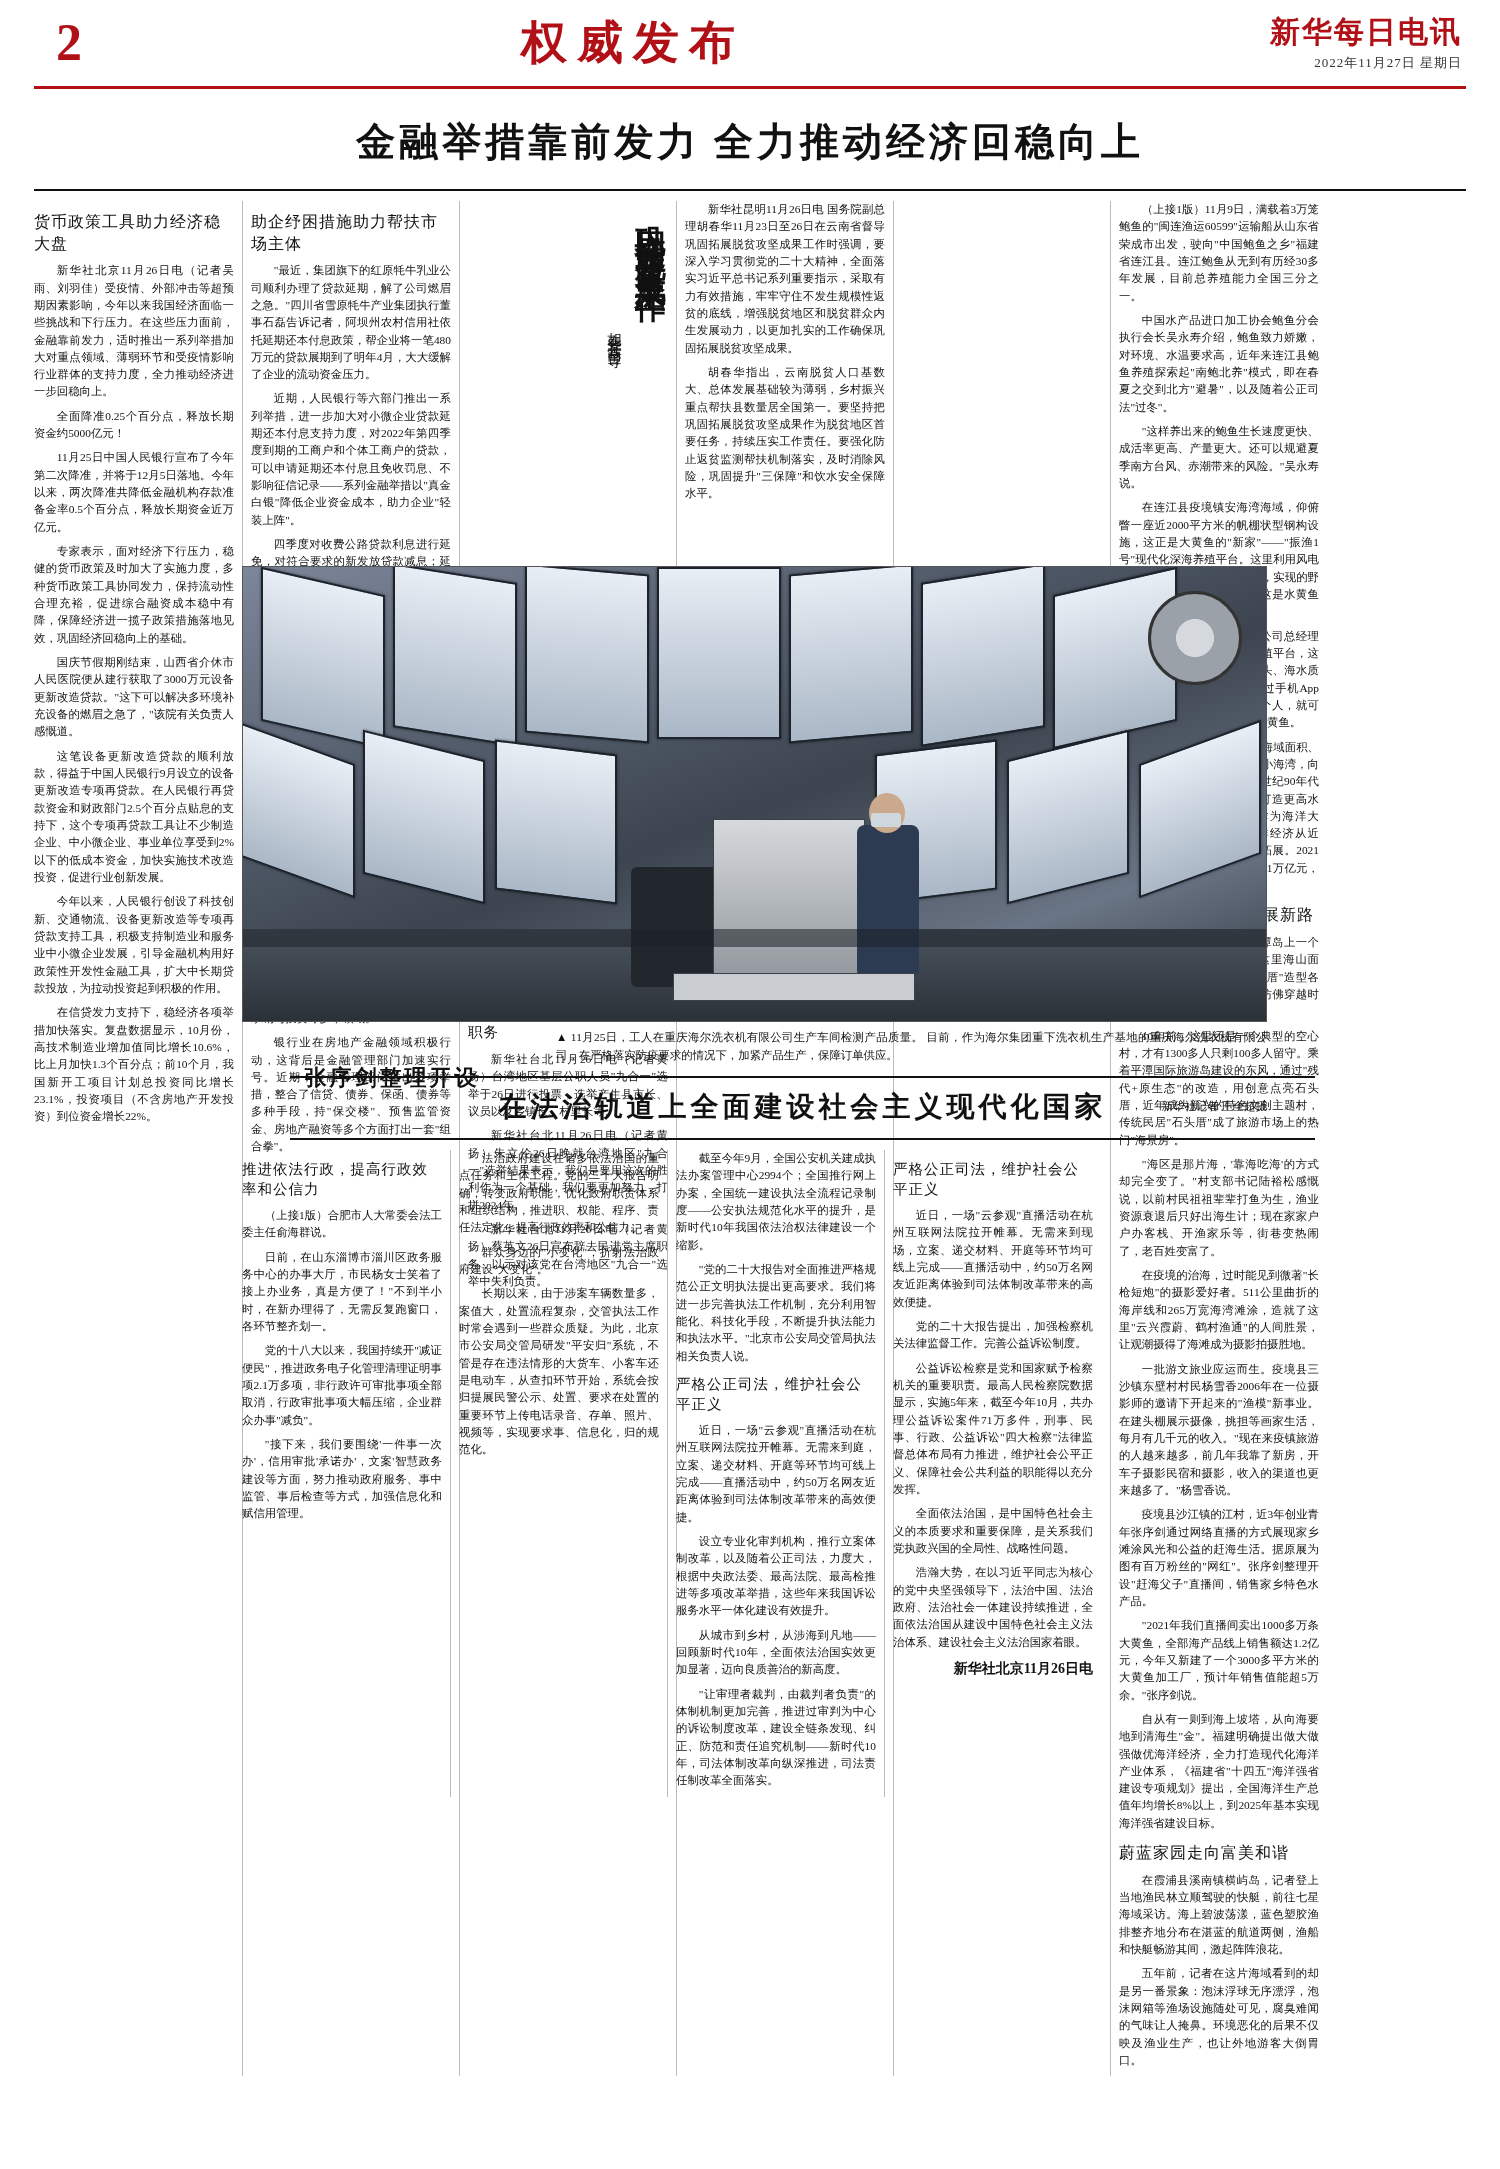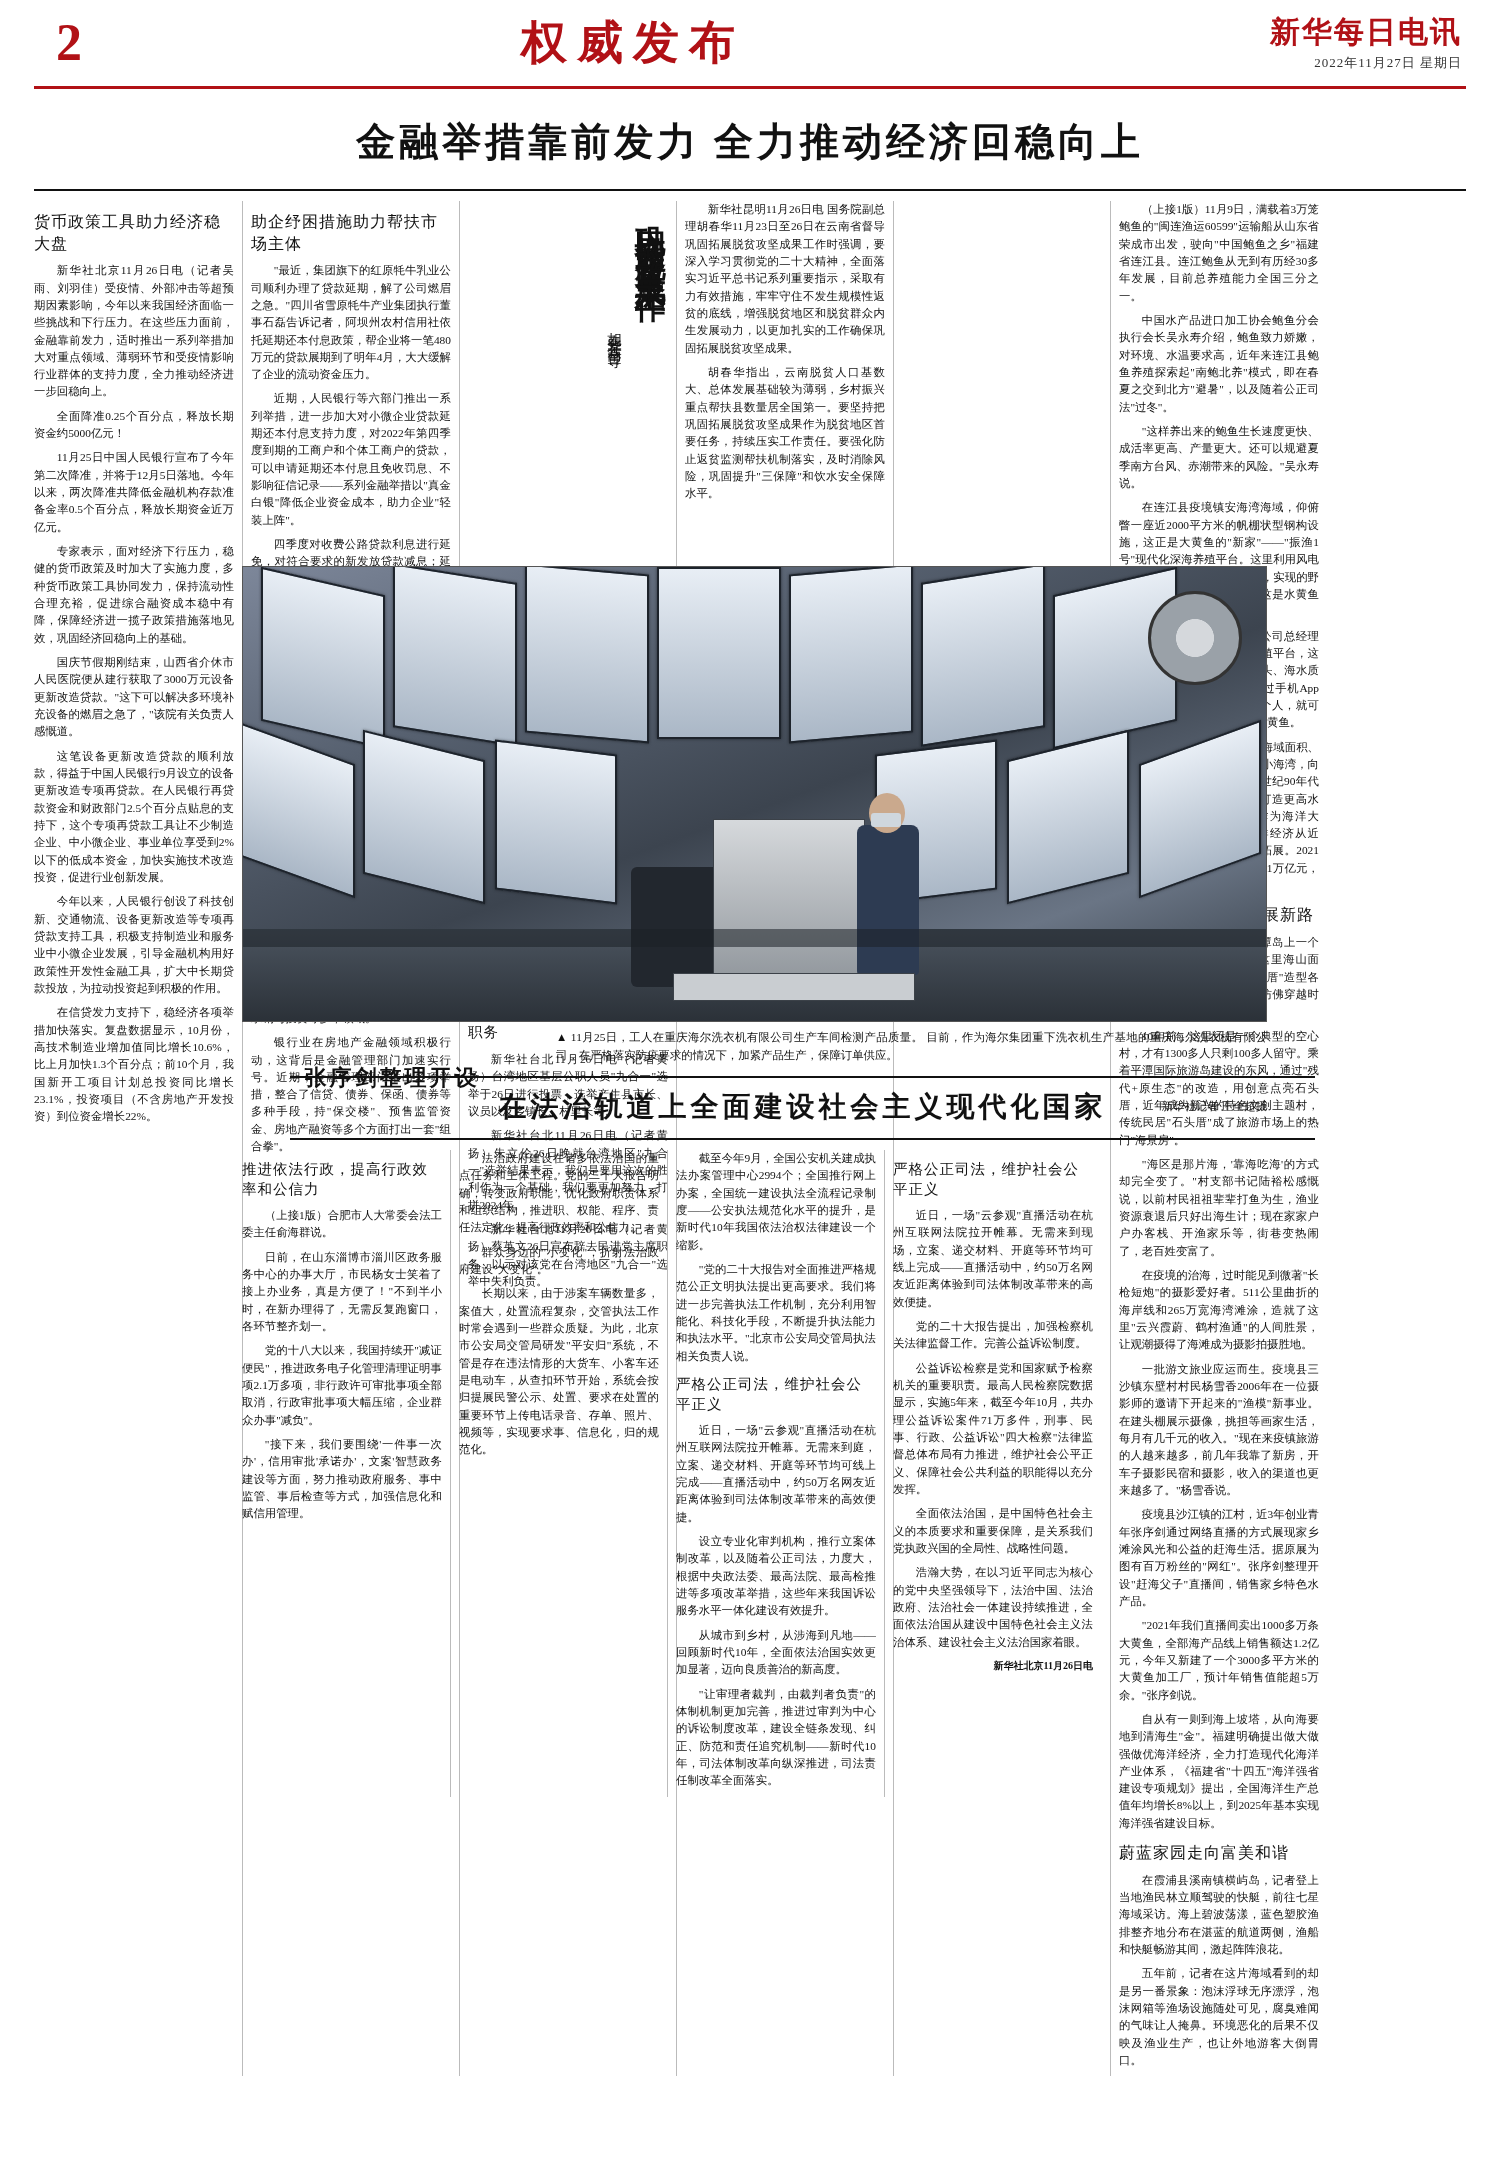--- a/index.html
+++ b/index.html
@@ -103,21 +103,21 @@
     text-align:center;font-size:28px;font-weight:bold;letter-spacing:4px;
     border-top:2px solid #111;border-bottom:2px solid #111;padding:10px 0 12px 0;margin-left:48px;
   }
 
   .lower-grid{
     position:absolute;left:242px;top:1150px;width:1025px;
     display:grid;
     grid-template-columns:200px 1px 200px 1px 200px 1px 200px 1px 200px;
     column-gap:8px;
   }
-  .end-line{text-align:right;font-size:10px;font-weight:bold;margin-top:6px;}
+  .end-line{text-align:right;font-size:14px;font-weight:bold;margin-top:6px;}
   .double-sep{border-top:3px double #111;margin:9px 0;}
 </style>
 </head>
 <body>
 
 <div class="page">
 
   <div class="masthead">
     <div class="page-num">2</div>
     <div class="masthead-title">权威发布</div>

